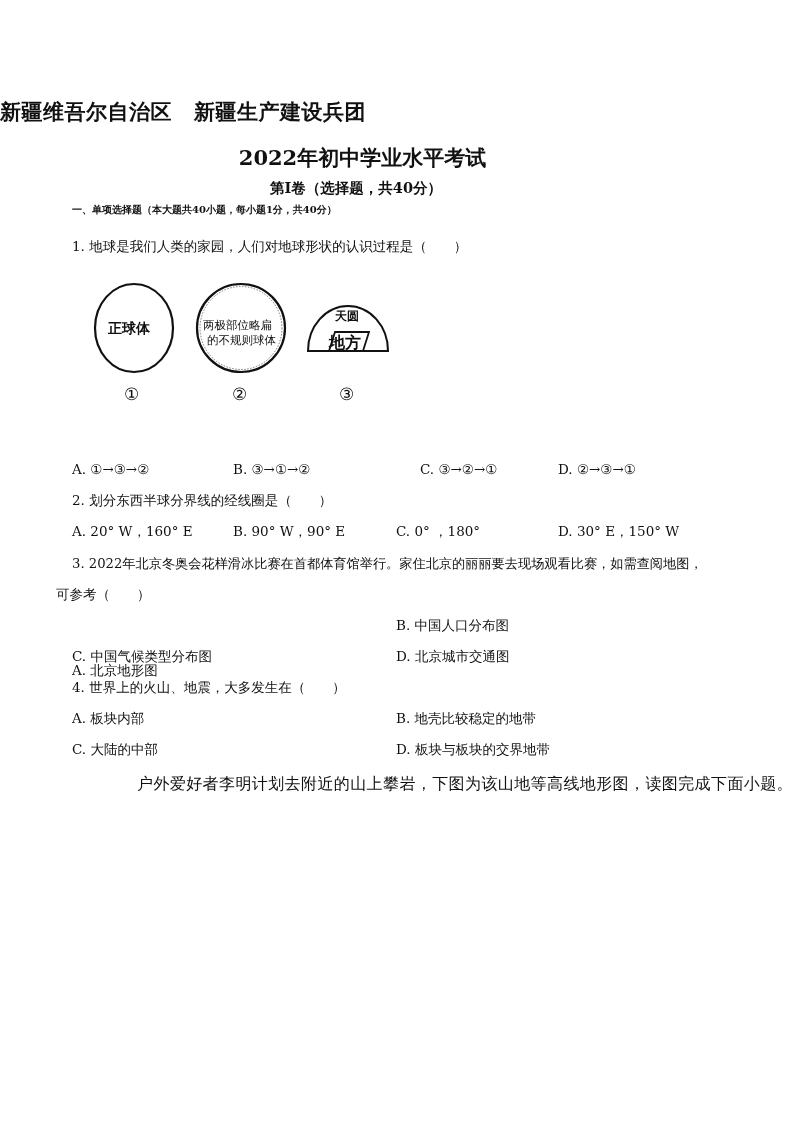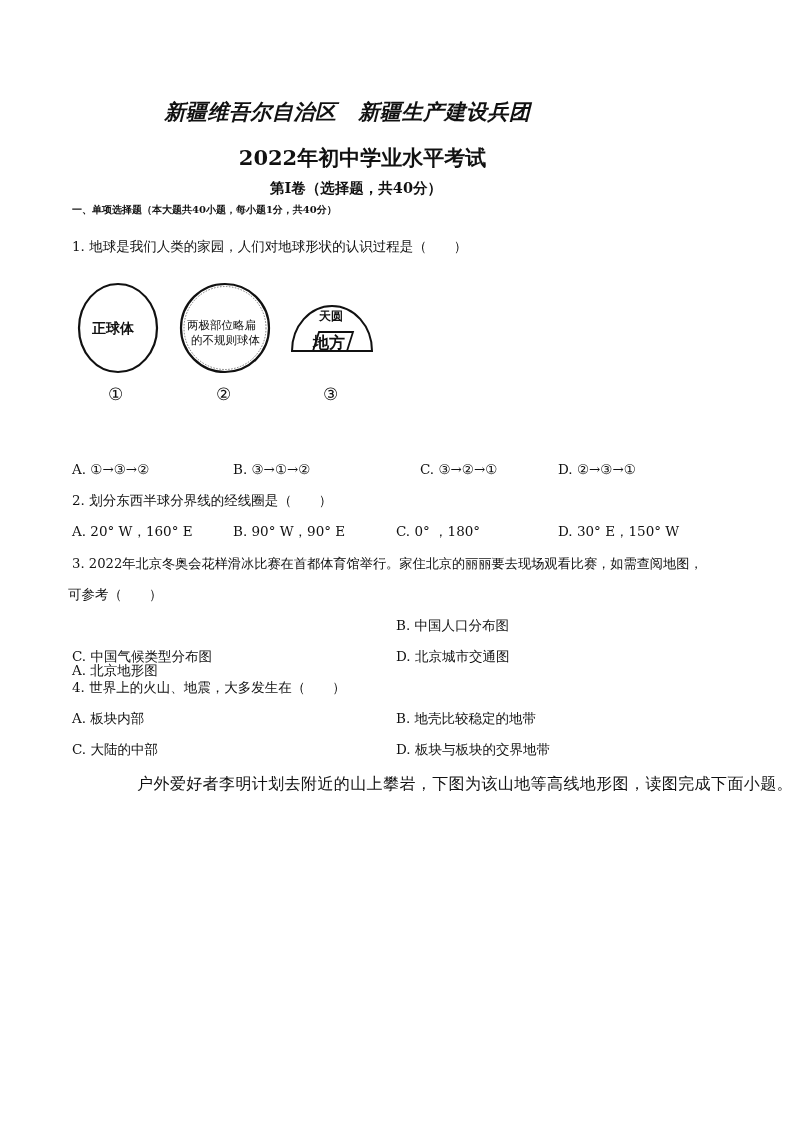--- a/index.html
+++ b/index.html
@@ -1,25 +1,25 @@
 <!DOCTYPE html>
 <html><head>
 <meta charset="utf-8">
 <style>
   html, body { margin: 0; padding: 0; background: #ffffff; }
   body { width: 793px; height: 1122px; position: relative; overflow: hidden; color: #111; font-family: "DejaVu Serif", "Liberation Serif", serif; }
   .abs { position: absolute; white-space: nowrap; }
-  .title1 { left: 0; width: 695px; top: 98px; text-align: center; font-size: 21px; font-weight: bold; letter-spacing: 0.5px; font-style: italic; }
+  .title1 { left: 0; width: 695px; top: 98px; text-align: left; font-size: 21px; font-weight: bold; letter-spacing: 0.5px; }
   .title1 .gap { display: inline-block; width: 22px; }
   .title2 { left: 0; width: 725px; top: 144px; text-align: center; font-size: 21px; font-weight: bold; }
   .title3 { left: 0; width: 712px; top: 179px; text-align: center; font-size: 14.5px; font-weight: bold; }
   .section { left: 72px; top: 203px; font-size: 10px; font-weight: bold; }
   .q { font-size: 13.5px; font-family: "DejaVu Serif", "Liberation Serif", serif; }
   .opt { font-size: 13.5px; }
-  .fig { left: 70px; top: 278px; width: 320px; height: 130px; }
+  .fig { left: 86px; top: 278px; width: 320px; height: 130px; }
   .fig svg { display: block; }
   .intro { left: 100px; top: 774px; font-size: 16px; letter-spacing: 0.4px; margin-left: 37px; }
 </style>
 </head>
 <body>
 
 <div class="abs title1">
   <span>新疆维吾尔自治区</span><span class="gap"></span><span>新疆生产建设兵团</span>
 </div>
 <div class="abs title2">2022年初中学业水平考试</div>
@@ -56,21 +56,21 @@
 <div class="abs opt" style="left:396px; top:461px;margin-left:24px;">C. ③→②→①</div>
 <div class="abs opt" style="left:558px; top:461px;">D. ②→③→①</div>
 
 <div class="abs q" style="left:72px; top:492px;">2. 划分东西半球分界线的经线圈是（　　）</div>
 <div class="abs opt" style="left:72px; top:523px;">A.  20° W，160° E</div>
 <div class="abs opt" style="left:233px; top:523px;">B.  90° W，90° E</div>
 <div class="abs opt" style="left:396px; top:523px;">C.  0° ，180°</div>
 <div class="abs opt" style="left:558px; top:523px;">D.  30° E，150° W</div>
 
 <div class="abs q" style="left:72px; top:555px; font-size:13.2px;">3. 2022年北京冬奥会花样滑冰比赛在首都体育馆举行。家住北京的丽丽要去现场观看比赛，如需查阅地图，</div>
-<div class="abs q" style="left:68px; top:586px;">可参考（　　）</div>
+<div class="abs q" style="left:56px; top:586px;">可参考（　　）</div>
 <div class="abs opt" style="left:72px; top:614px;margin-top:48px;">A.  北京地形图</div>
 <div class="abs opt" style="left:396px; top:617px;">B.  中国人口分布图</div>
 <div class="abs opt" style="left:72px; top:648px;">C.  中国气候类型分布图</div>
 <div class="abs opt" style="left:396px; top:648px;">D.  北京城市交通图</div>
 
 <div class="abs q" style="left:72px; top:679px;">4. 世界上的火山、地震，大多发生在（　　）</div>
 <div class="abs opt" style="left:72px; top:710px;">A.  板块内部</div>
 <div class="abs opt" style="left:396px; top:710px;">B.  地壳比较稳定的地带</div>
 <div class="abs opt" style="left:72px; top:741px;">C.  大陆的中部</div>
 <div class="abs opt" style="left:396px; top:741px;">D.  板块与板块的交界地带</div>

